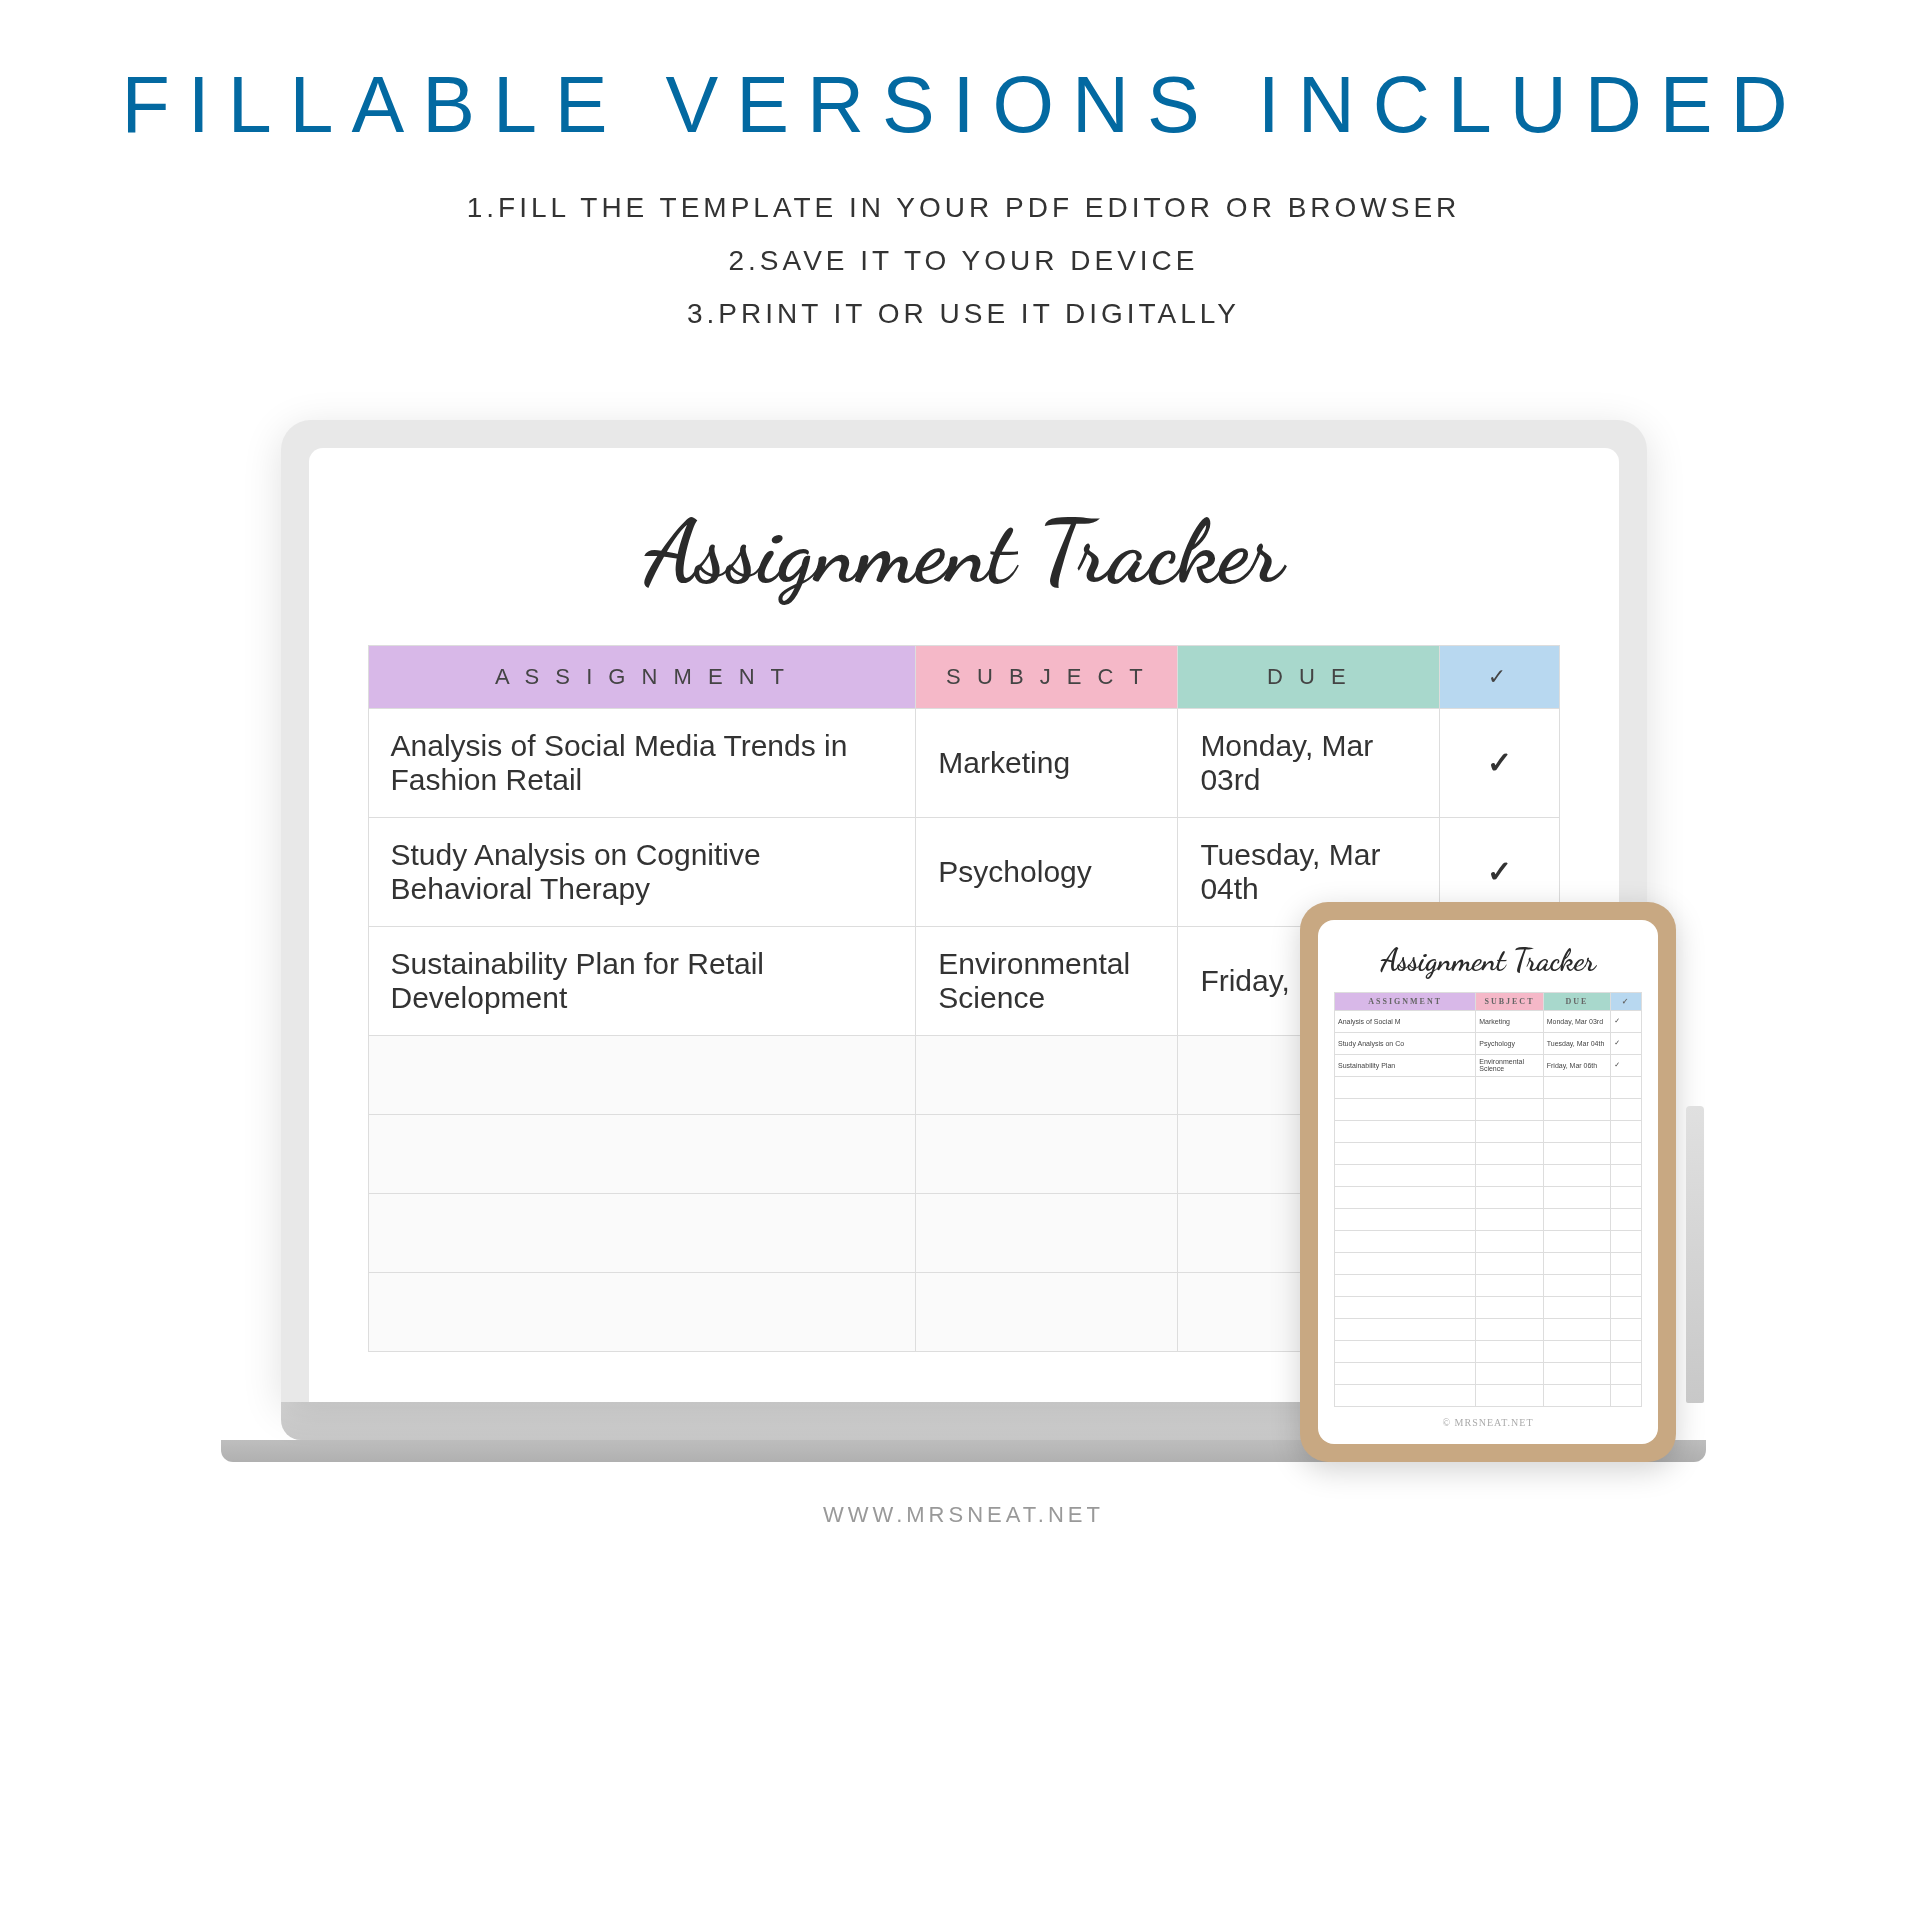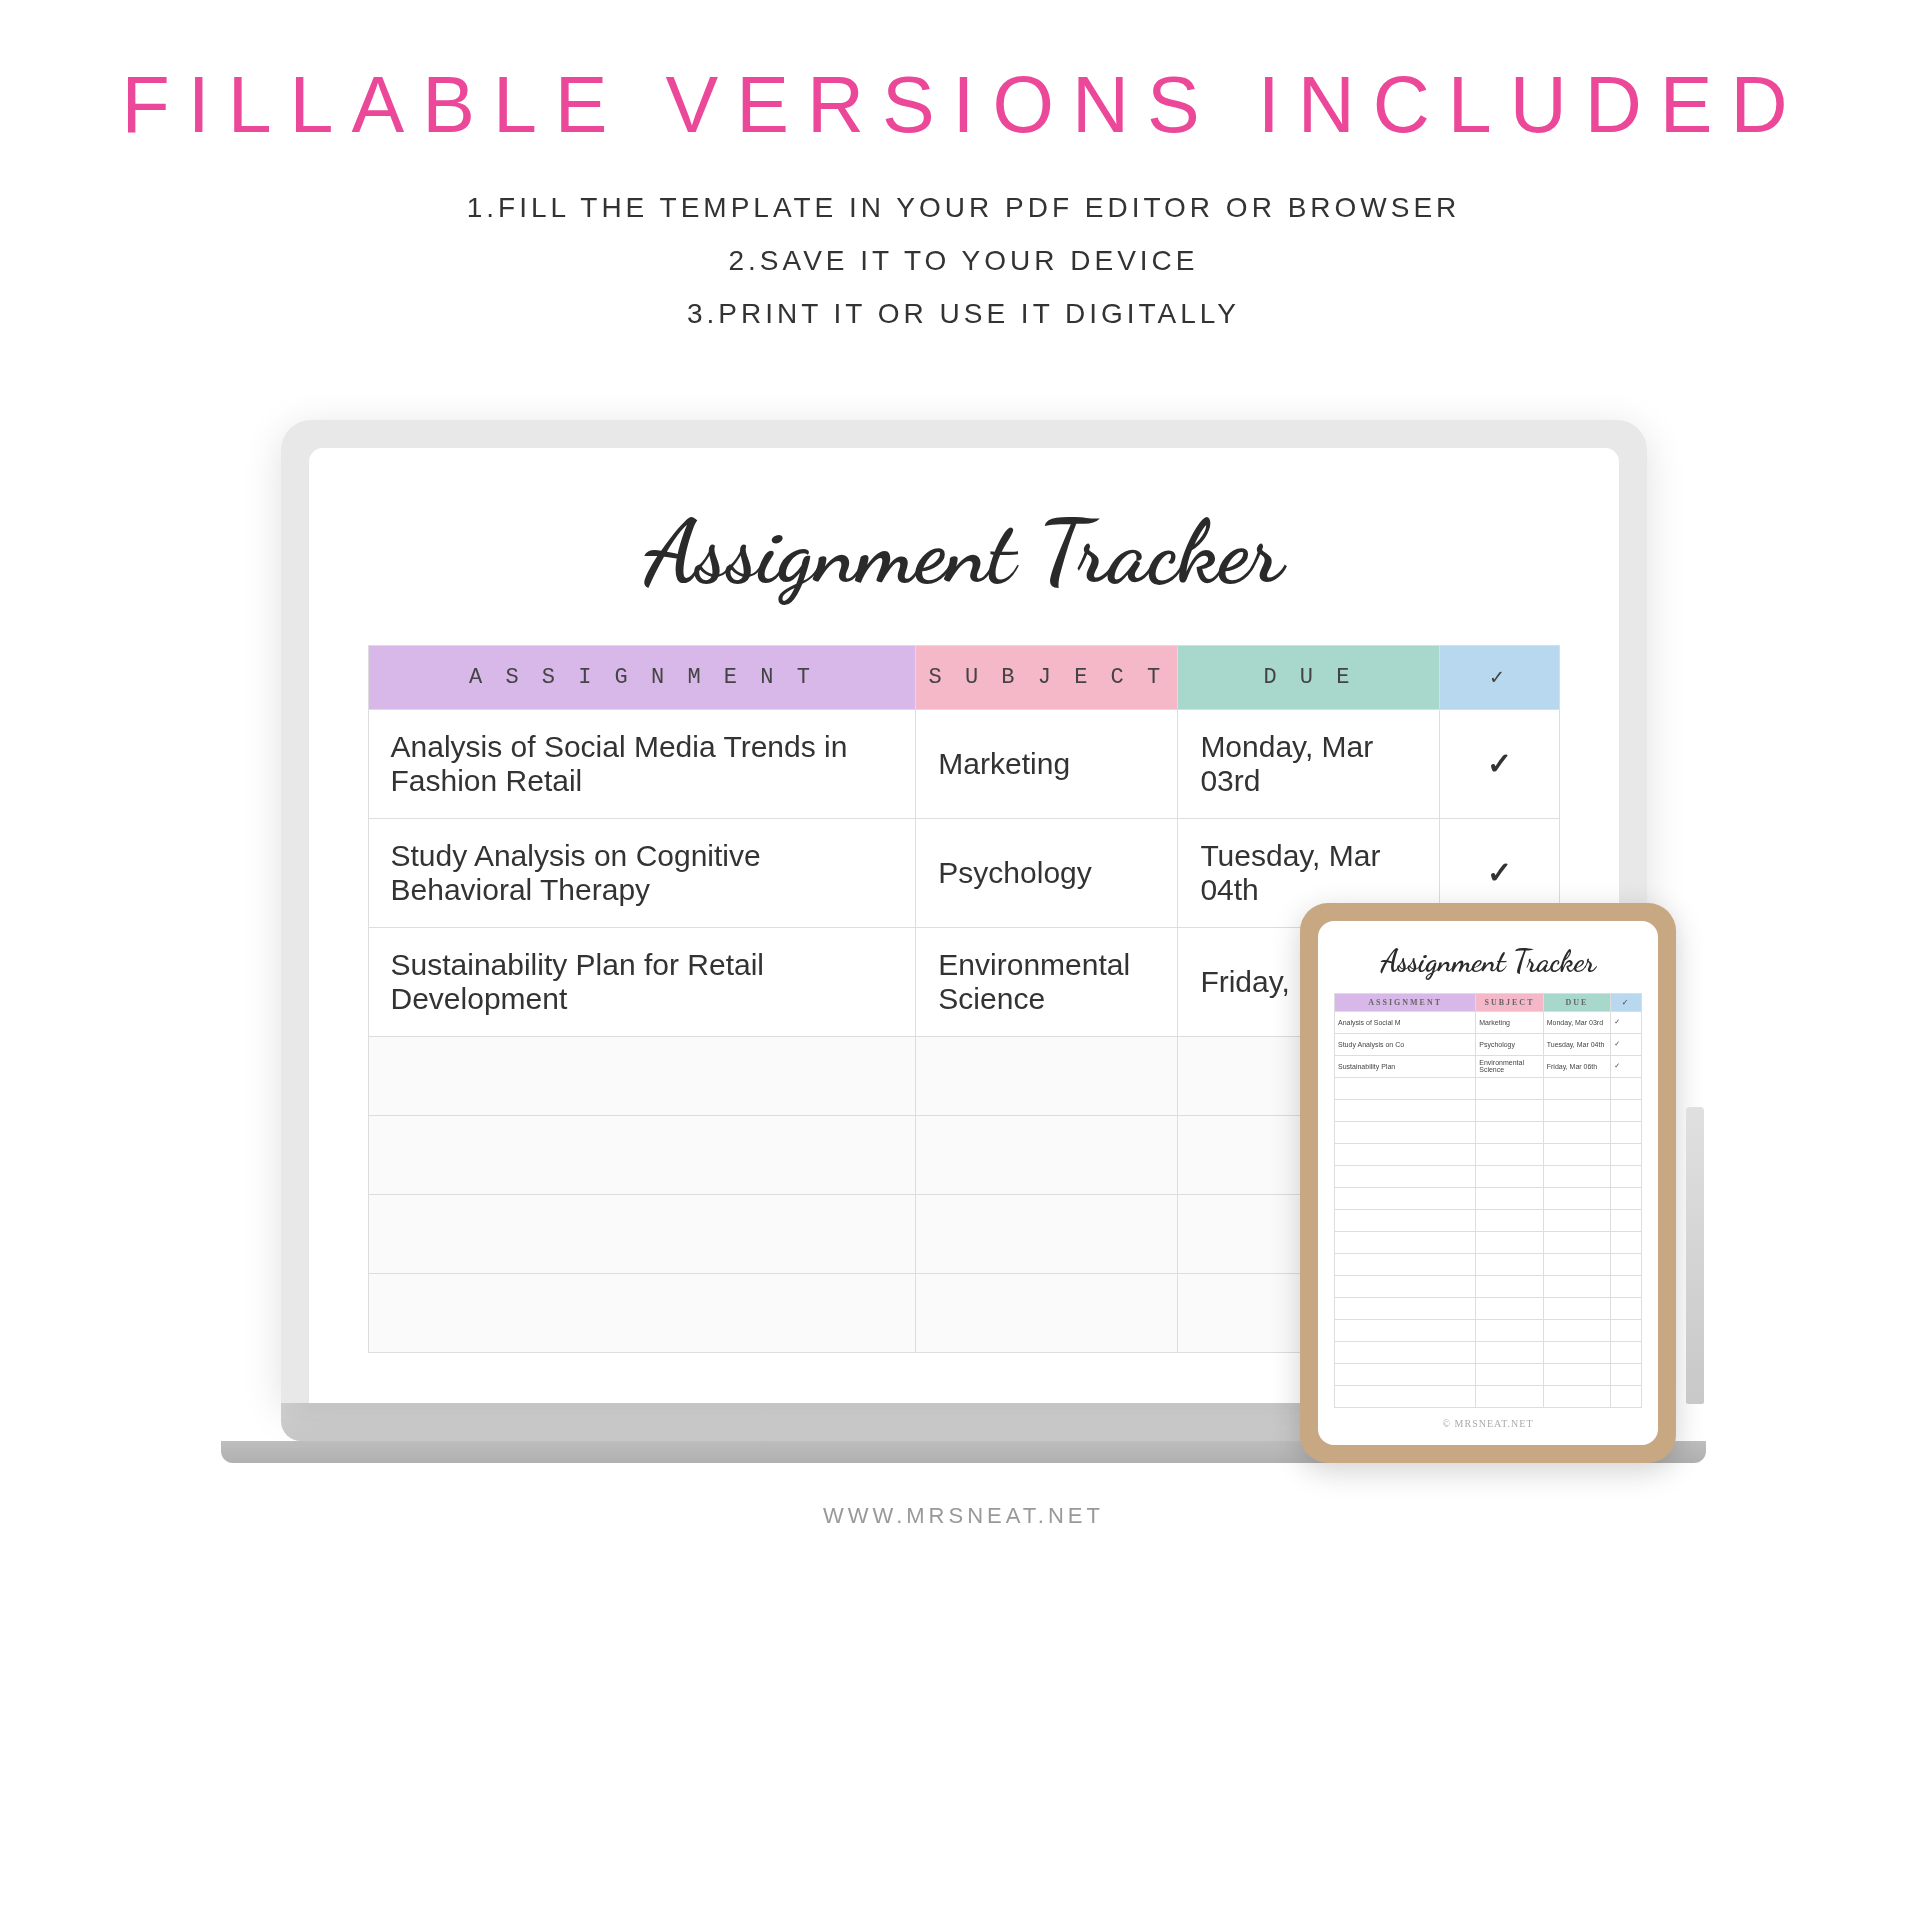--- a/index.html
+++ b/index.html
@@ -14,21 +14,21 @@
       align-items: center;
       padding: 59px 40px 40px;
     }
 
     
     .page-title {
       font-family: 'Arial', 'Helvetica', sans-serif;
       font-size: 79px;
       font-weight: 300;
       letter-spacing: 18px;
-      color: #ec4899;
+      color: #0369a1;
       text-transform: uppercase;
       margin-bottom: 30px;
       text-align: center;
     }
 
     .instructions {
       font-family: Liberation Sans, sans-serif;
       font-size: 28px;
       font-weight: 400;
       letter-spacing: 4px;
@@ -90,21 +90,21 @@
     }
 
     
     .tracker-table {
       width: 100%;
       border-collapse: collapse;
     }
 
     .tracker-table thead tr th {
       padding: 18px 8px;
-      font-family: Liberation Mono, monospace;
+      font-family: Liberation Sans, sans-serif;
       font-size: 22px;
       letter-spacing: 5px;
       font-weight: 400;
       text-transform: uppercase;
       color: #444;
       border: 1.5px solid #ddd;
     }
 
     .th-assignment {
       background: #d8b8e8;

